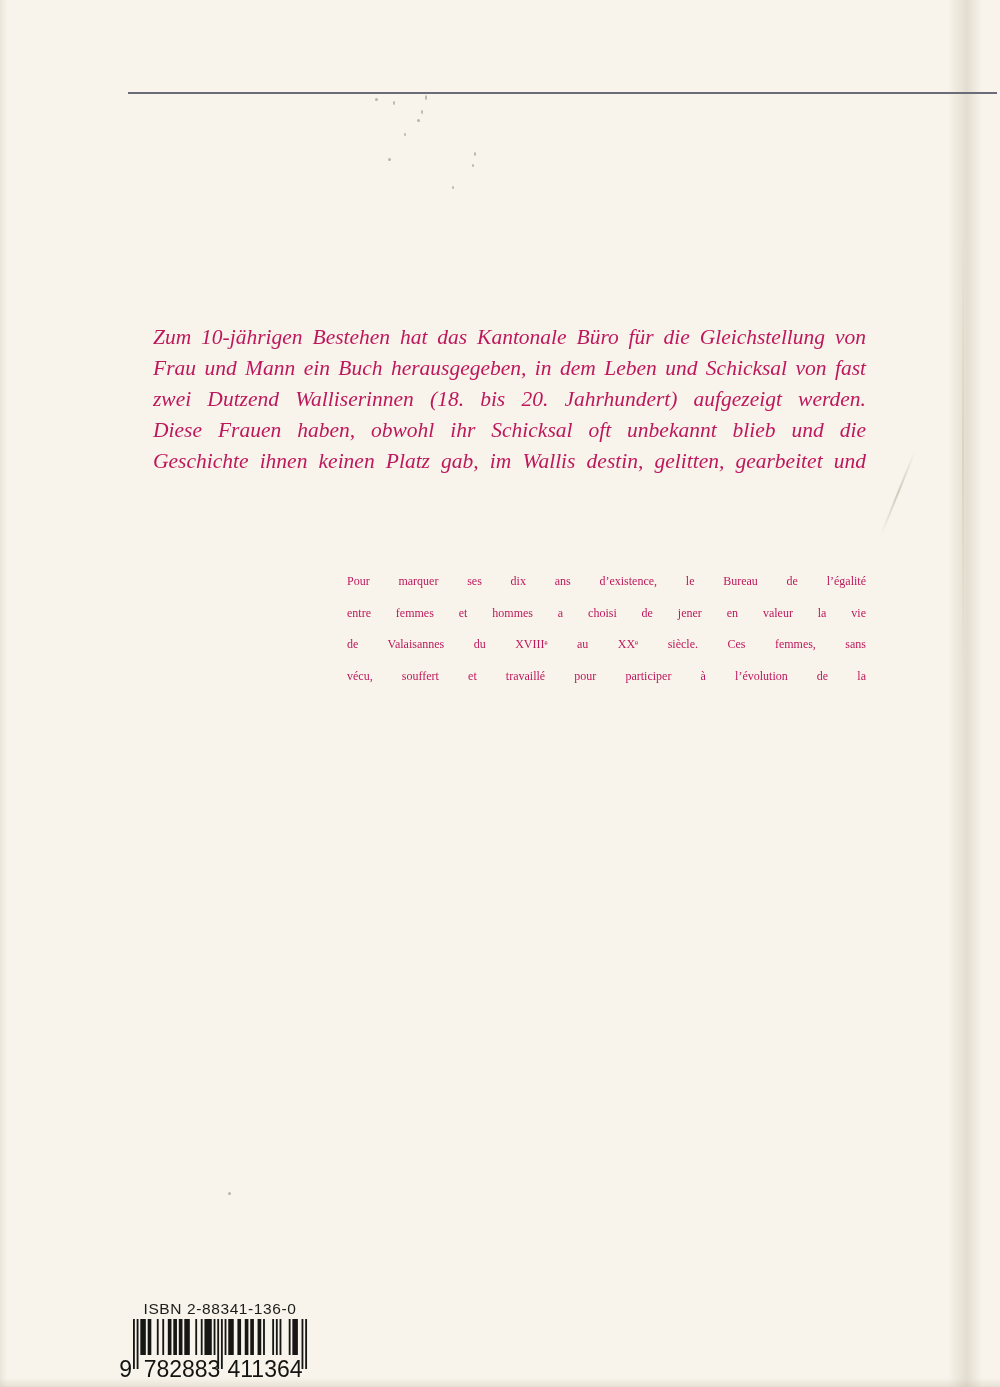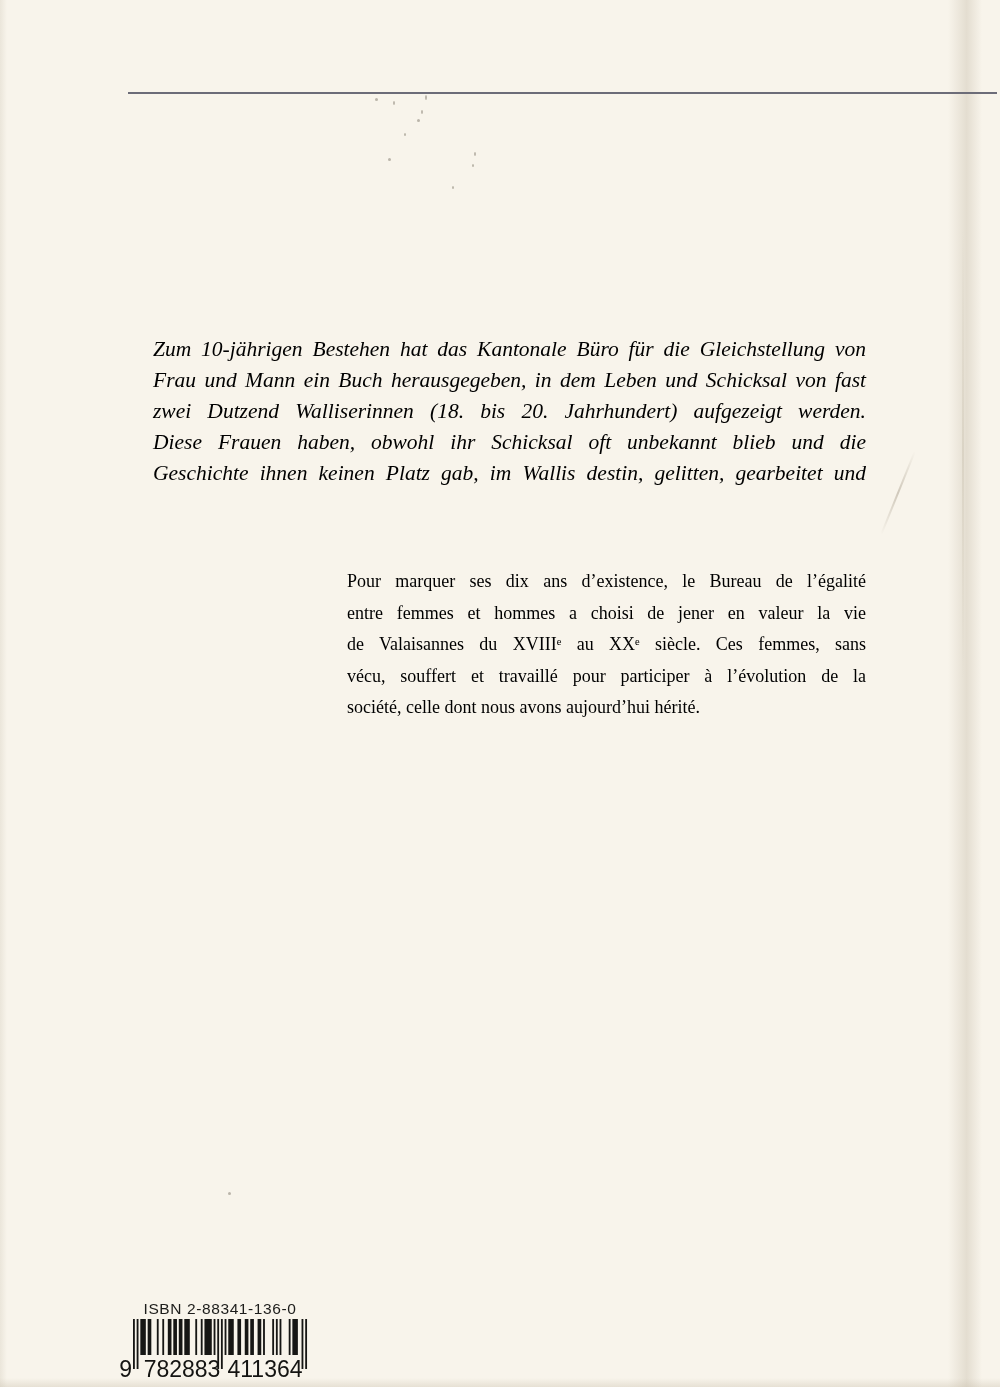--- a/index.html
+++ b/index.html
@@ -31,31 +31,31 @@
     pointer-events: none;
   }
 
   .top-rule {
     position: absolute;
     left: 128px; top: 92px;
     width: 869px; height: 2px;
     background: #6c6c78;
   }
 
-  .blurb { position: absolute; color: #000000; margin-top: 12px; }
+  .blurb { position: absolute; color: #be185d; }
 
   .blurb-de {
     left: 153px; top: 322px; width: 713px;
     font-style: italic;
     font-size: 21.5px;
     line-height: 31px;
   }
   .blurb-fr {
-    left: 347px; top: 554px; width: 519px;
-    font-size: 18px;
+    left: 347px; top: 566px; width: 519px;
+    font-size: 12px;
     line-height: 31.5px;
   }
   .jline { text-align: justify; text-align-last: justify; white-space: normal; }
   .lline { text-align: left; }
 
   
   .speck {
     position: absolute; width: 3px; height: 3px; border-radius: 50%;
     background: rgba(110,105,92,0.45); pointer-events: none;
   }
@@ -123,21 +123,20 @@
     <div class="jline">zwei Dutzend Walliserinnen (18. bis 20. Jahrhundert) aufgezeigt werden.</div>
     <div class="jline">Diese Frauen haben, obwohl ihr Schicksal oft unbekannt blieb und die</div>
     <div class="jline">Geschichte ihnen keinen Platz gab, im Wallis destin, gelitten, gearbeitet und</div>
   </div>
 
   <div class="blurb blurb-fr">
     <div class="jline">Pour marquer ses dix ans d’existence, le Bureau de l’égalité</div>
     <div class="jline">entre femmes et hommes a choisi de jener en valeur la vie</div>
     <div class="jline">de Valaisannes du XVIIIᵉ au XXᵉ siècle. Ces femmes, sans</div>
     <div class="jline">vécu, souffert et travaillé pour participer à l’évolution de la</div>
-    <div class="lline">société, celle dont nous avons aujourd’hui hérité.</div>
   </div>
 
   <div class="barcode-wrap">
     <svg viewBox="0 0 200 86" xmlns="http://www.w3.org/2000/svg">
       <text class="isbn-label-text" x="100" y="17" text-anchor="middle">ISBN 2-88341-136-0</text>
       <g>
           <rect x="13.00" y="22" width="1.83" height="50" fill="#161614"></rect>
           <rect x="16.66" y="22" width="1.83" height="50" fill="#161614"></rect>
           <rect x="20.33" y="22" width="5.50" height="36" fill="#161614"></rect>
           <rect x="27.66" y="22" width="3.66" height="36" fill="#161614"></rect>

